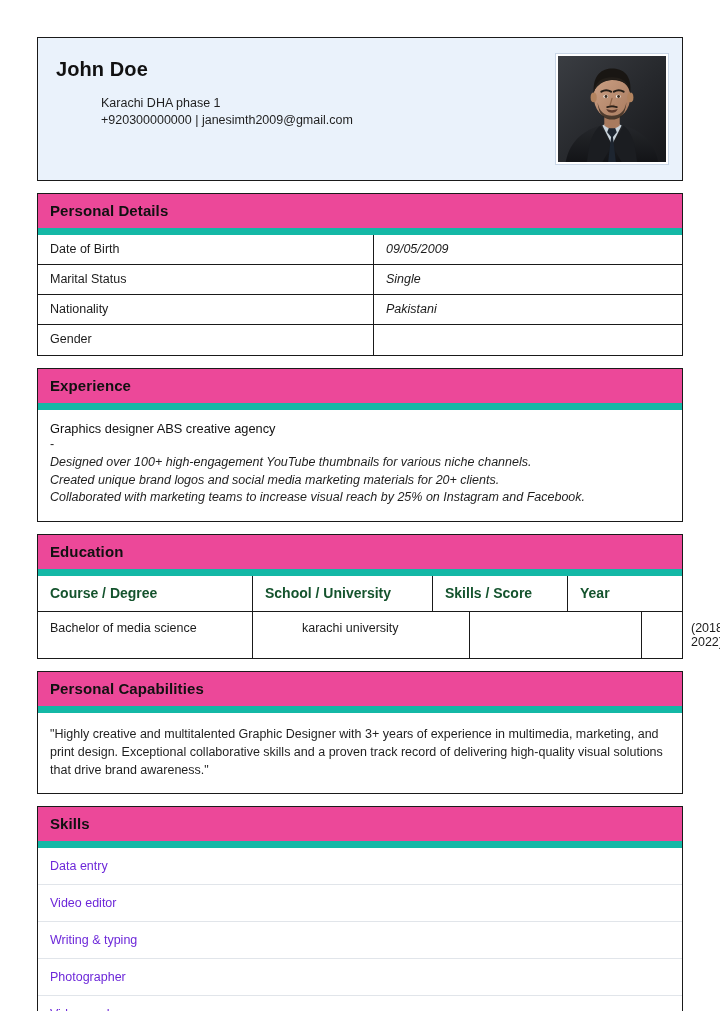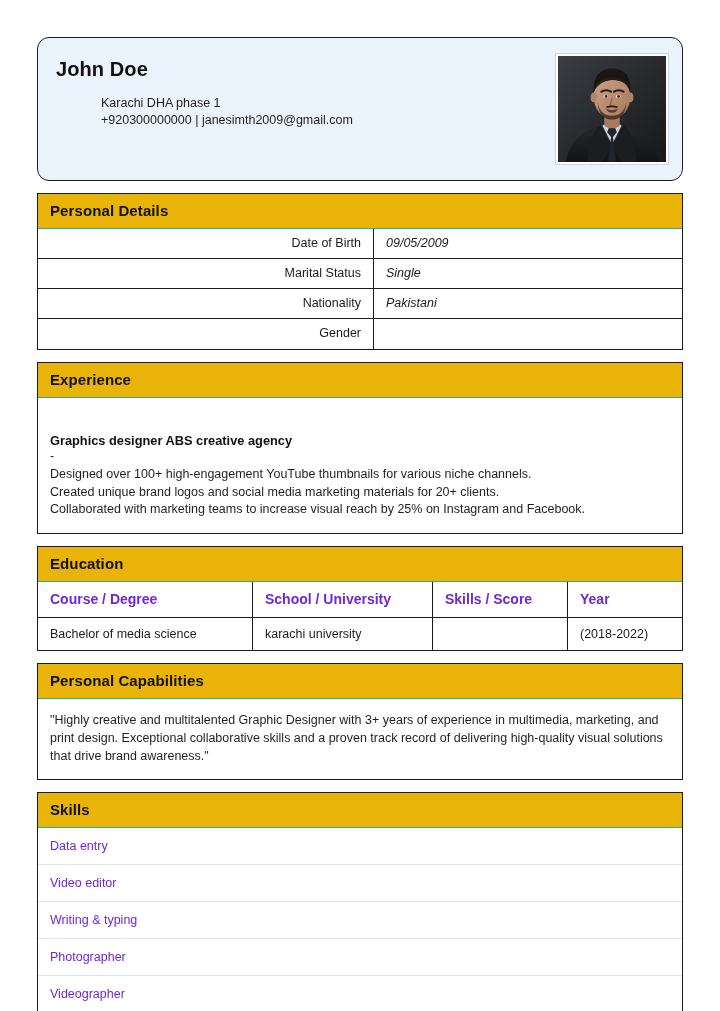--- a/index.html
+++ b/index.html
@@ -32,21 +32,20 @@
   }
 
   
   .header-card {
     background: #eaf2fb;
     display: flex;
     align-items: flex-start;
     justify-content: space-between;
     padding: 16px 14px 16px 18px;
     min-height: 128px;
-    border-radius: 12px;
   }
   .header-text { padding-top: 4px; }
   .full-name {
     font-size: 20px;
     font-weight: bold;
     letter-spacing: 0.1px;
     margin: 0 0 14px 0;
     color: #111111;
   }
   .contact-line {
@@ -62,89 +61,88 @@
     border: 2px solid #ffffff;
     outline: 1px solid #c9d6e6;
     overflow: hidden;
     flex: none;
     background: #2b2d31;
   }
   .photo-frame svg { display: block; width: 100%; height: 100%; }
 
   
   .section-head {
-    background: #eab308;
-    border-bottom: 1px solid #14b8a6;
+    background: #ec4899;
+    border-bottom: 7px solid #14b8a6;
     padding: 8px 12px 9px 12px;
     font-size: 15px;
     font-weight: bold;
     color: #111111;
     letter-spacing: 0.1px;
   }
 
   
   .kv-row {
     display: flex;
     border-bottom: 1px solid #1a1a1a;
     min-height: 30px;
   }
   .kv-row:last-child { border-bottom: none; }
   .kv-key {
     width: 336px;
     flex: none;
     padding: 7px 12px;
     font-size: 12.5px;
     border-right: 1px solid #1a1a1a;
-    text-align: right;
   }
   .kv-val {
     flex: 1;
     padding: 7px 12px;
     font-size: 12.5px;
     font-style: italic;
   }
 
   
   .exp-body { padding: 11px 12px 14px 12px; }
   .exp-title {
     font-size: 12.8px;
-    font-weight: bold;
+    font-weight: normal;
     margin-bottom: 2px;
     color: #111111;
-    margin-top: 24px;
   }
   .exp-dash {
     font-size: 12.5px;
     line-height: 13px;
     margin-bottom: 3px;
     color: #1f1f1f;
   }
   .exp-bullet {
     font-size: 12.5px;
     line-height: 17.5px;
     color: #1f1f1f;
+    font-style: italic;
   }
 
   
   .edu-row {
     display: flex;
     border-bottom: 1px solid #1a1a1a;
   }
-  .edu-row:last-child { border-bottom: none; }
+  .edu-row:last-child { border-bottom: none; gap: 37px; }
   .edu-cell {
     padding: 9px 12px;
     font-size: 12.5px;
     border-right: 1px solid #1a1a1a;
     min-height: 32px;
   }
   .edu-cell:last-child { border-right: none; }
   .edu-row.head .edu-cell {
     font-size: 14px;
     font-weight: bold;
-    color: #6d28d9;
+    color: #14532d;
     padding: 9px 12px 10px 12px;
   }
   .c1 { width: 215px; flex: none; }
   .c2 { width: 180px; flex: none; }
   .c3 { width: 135px; flex: none; }
   .c4 { flex: 1; }
 
   
   .cap-body {
     padding: 12px 12px 14px 12px;

